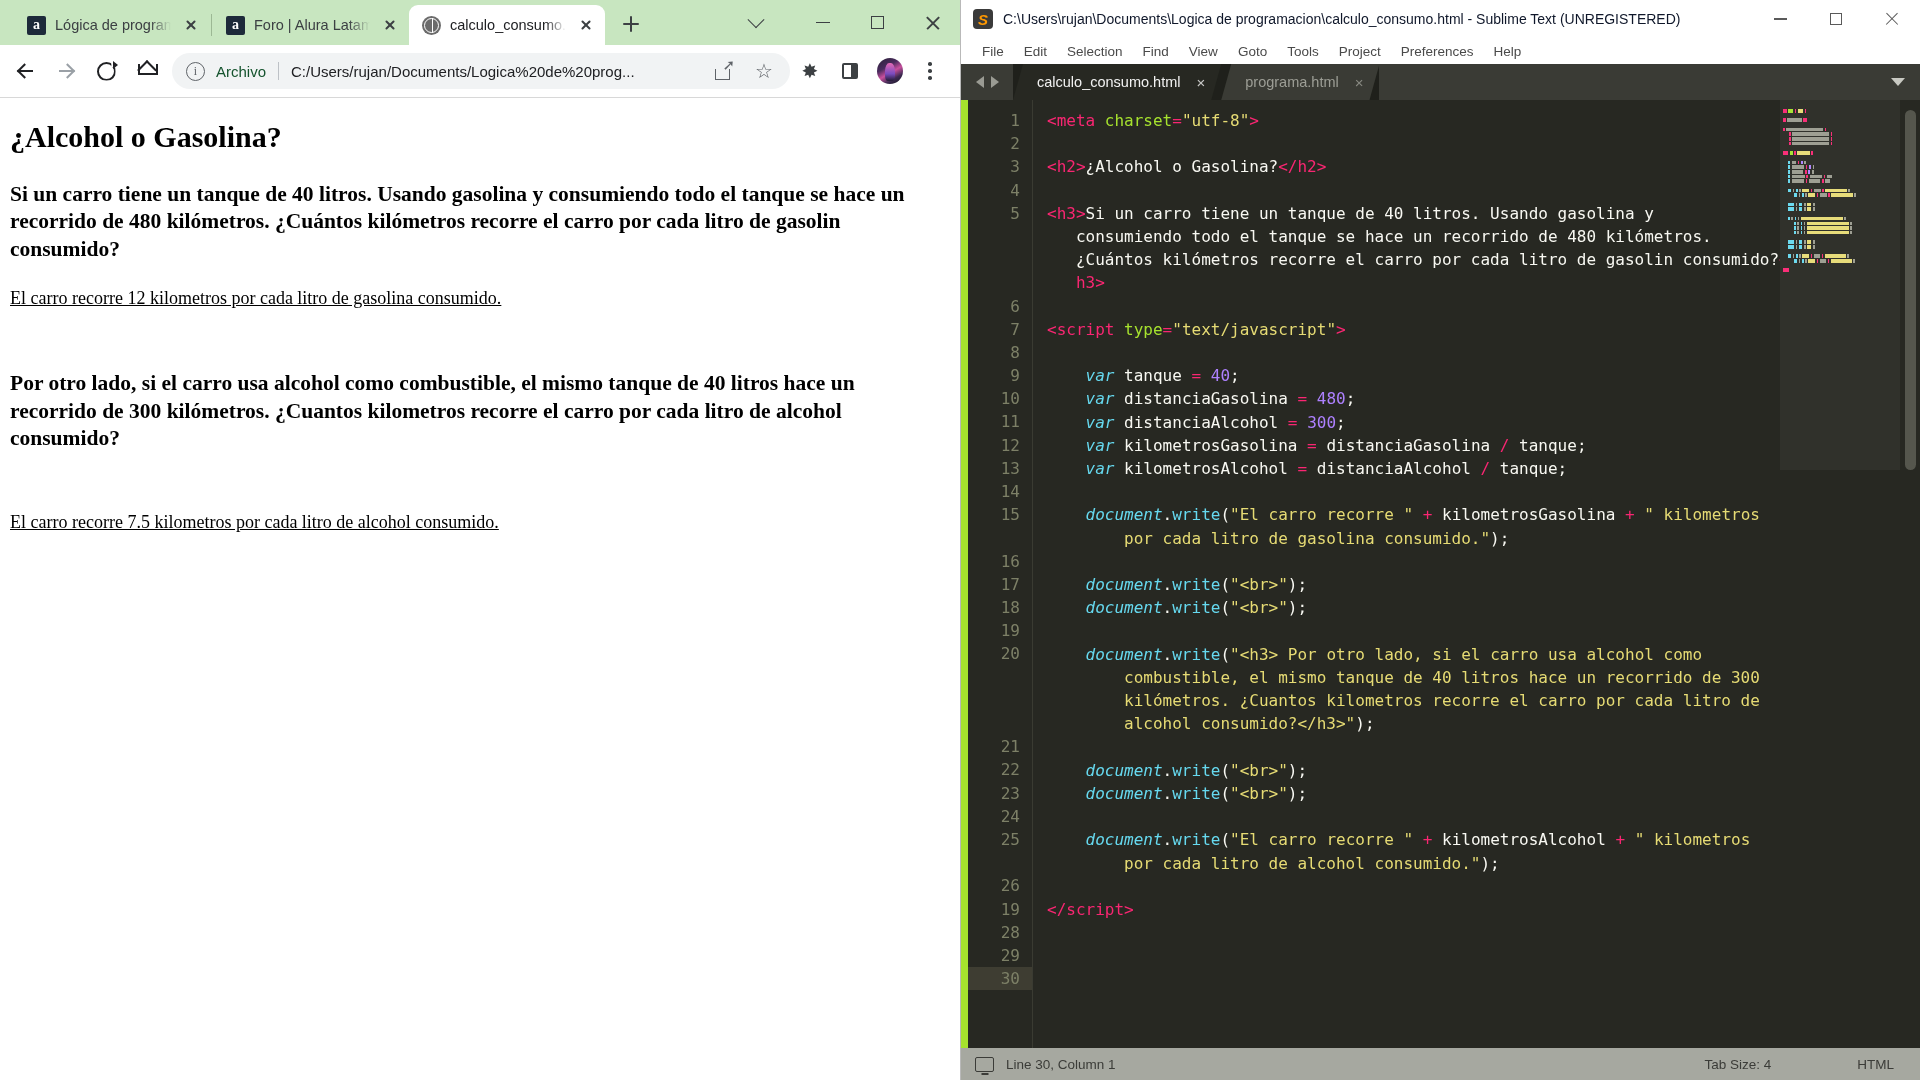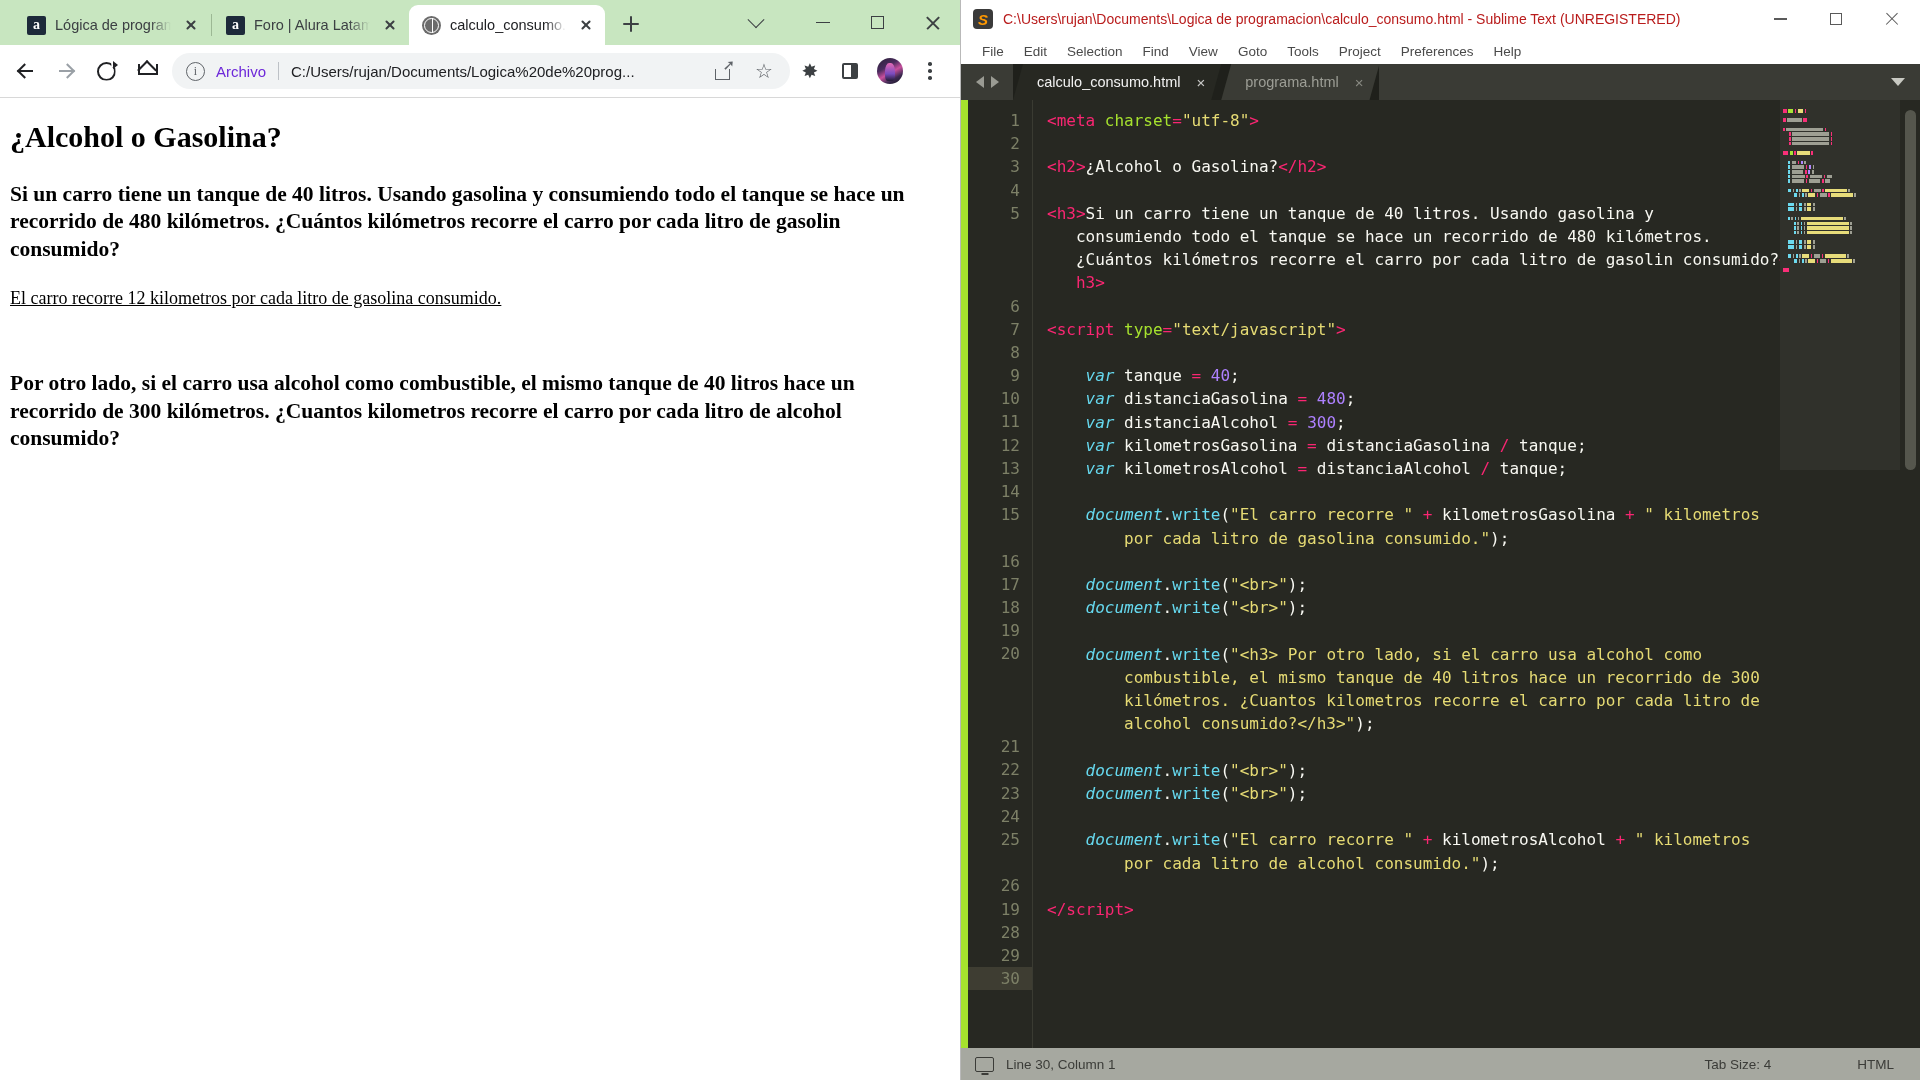--- a/index.html
+++ b/index.html
@@ -144,21 +144,21 @@
   }
   .info-icon {
     width:19px; height:19px; border:1.7px solid #5f6368; border-radius:50%;
     flex:0 0 19px; position:relative; margin-right:11px;
   }
   .info-icon::before{
     content:"i"; position:absolute; left:0; right:0; top:50%; transform:translateY(-50%);
     text-align:center; font-size:12px; color:#5f6368; font-family:"Liberation Serif",serif;
     line-height:1;
   }
-  .scheme { font-size:15px; color:#6d28d9; white-space:nowrap;text-align:right; }
+  .scheme { font-size:15px; color:#14532d; white-space:nowrap;text-align:right; }
   .vbar { width:1px; height:18px; background:#bdc1c6; margin:0 12px; flex:0 0 1px; }
   .url {
     font-size:15px; color:#202124; white-space:nowrap; overflow:hidden;
     flex:1 1 auto; text-overflow:clip;
   }
   .share-ic { width:20px; height:20px; position:relative; flex:0 0 20px; }
   .share-ic::before{
     content:""; position:absolute; left:1px; bottom:1px; width:13px; height:10px;
     border:1.7px solid #5f6368; border-top:none;
   }
@@ -219,21 +219,21 @@
   }
   .st-logo {
     width:20px; height:20px; background:#3a3a3a; border-radius:4px; flex:0 0 20px;
     display:flex; align-items:center; justify-content:center; margin-right:10px;
   }
   .st-logo span {
     color:#ff9800; font-size:15px; font-weight:700; font-style:italic;
     font-family:"Liberation Sans",sans-serif; line-height:1;
   }
   .st-title-text {
-    font-size:14px; color:#b91c1c; white-space:nowrap; overflow:hidden; flex:1 1 auto;
+    font-size:14px; color:#0f172a; white-space:nowrap; overflow:hidden; flex:1 1 auto;
   }
   .st-wctrl { display:flex; align-items:center; height:38px; margin-left:auto; }
   .st-wbtn { width:56px; height:38px; display:flex; align-items:center; justify-content:center; }
   .st-wbtn i { display:block; position:relative; }
   .st-min i { width:13px; height:1.4px; background:#5a5a5a; }
   .st-max i { width:12px; height:12px; border:1.4px solid #5a5a5a; }
   .st-close i { width:14px; height:14px; }
   .st-close i::before,.st-close i::after{
     content:""; position:absolute; left:50%; top:50%; width:16px; height:1.4px; background:#5a5a5a;
   }
@@ -424,20 +424,21 @@
         </div>
     </div>
 
     <div class="page">
       <h2>¿Alcohol o Gasolina?</h2>
       <h3>Si un carro tiene un tanque de 40 litros. Usando gasolina y consumiendo todo el tanque se hace un recorrido de 480 kilómetros. ¿Cuántos kilómetros recorre el carro por cada litro de gasolin consumido?</h3>
       <p>El carro recorre 12 kilometros por cada litro de gasolina consumido.</p>
       <div class="gapblock"></div>
       <h3>Por otro lado, si el carro usa alcohol como combustible, el mismo tanque de 40 litros hace un recorrido de 300 kilómetros. ¿Cuantos kilometros recorre el carro por cada litro de alcohol consumido?</h3>
       <div class="gapblock"></div>
+      <p>El carro recorre 7.5 kilometros por cada litro de alcohol consumido.</p>
     </div>
   </div>
 
   <div id="sublime">
 
     <div class="st-title">
       <span class="st-logo">
         <span>S</span>
       </span>
       <span class="st-title-text">C:\Users\rujan\Documents\Logica de programacion\calculo_consumo.html - Sublime Text (UNREGISTERED)</span>

